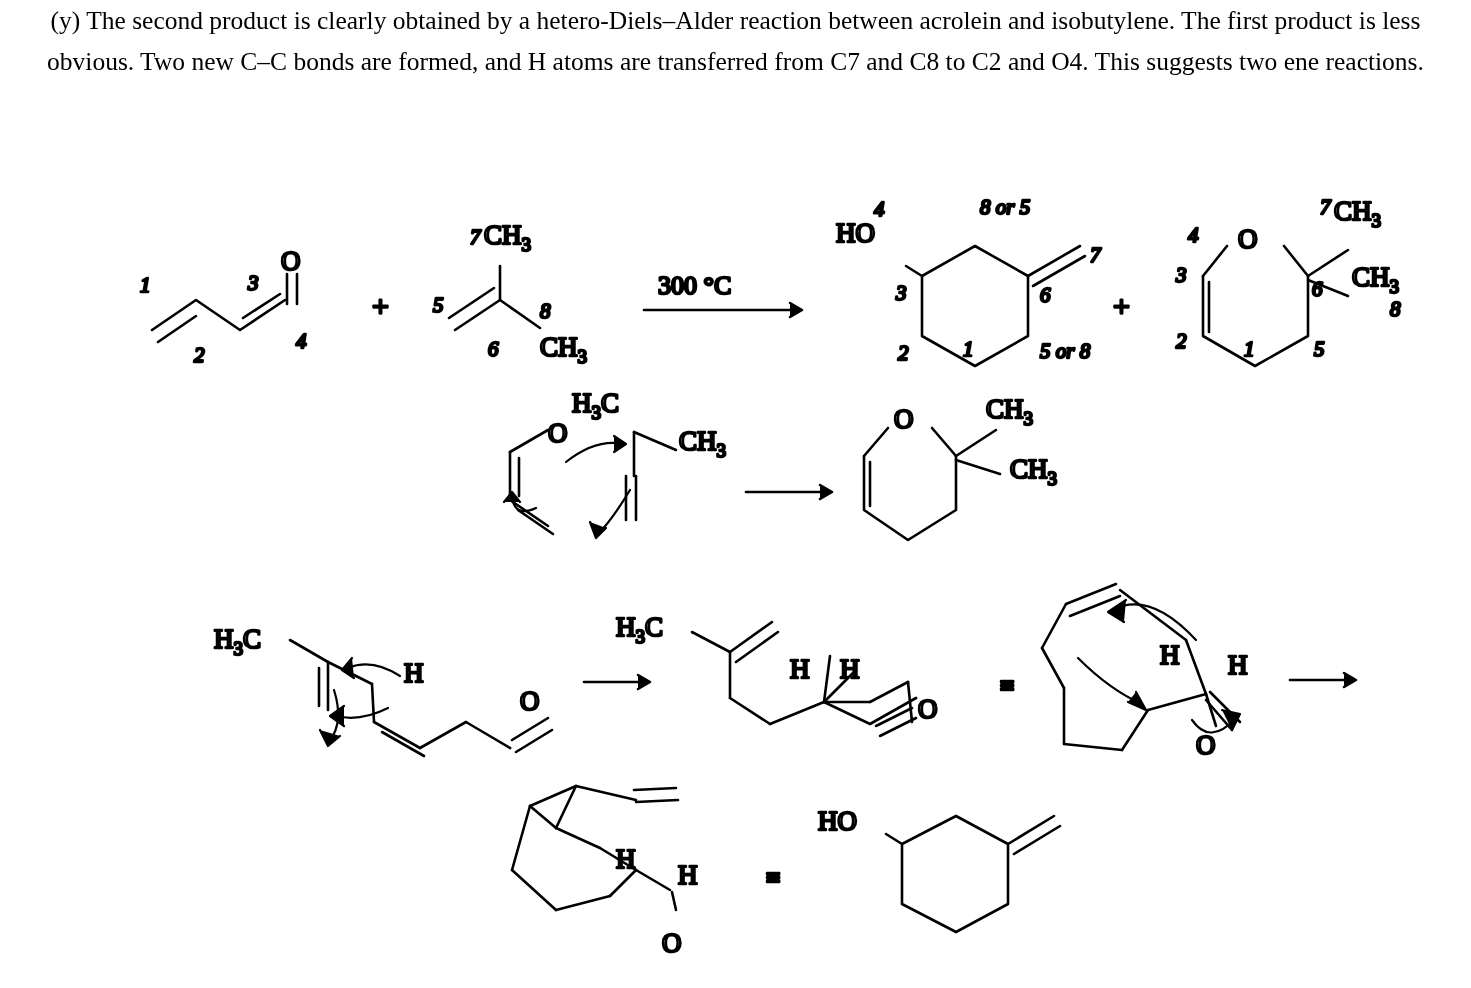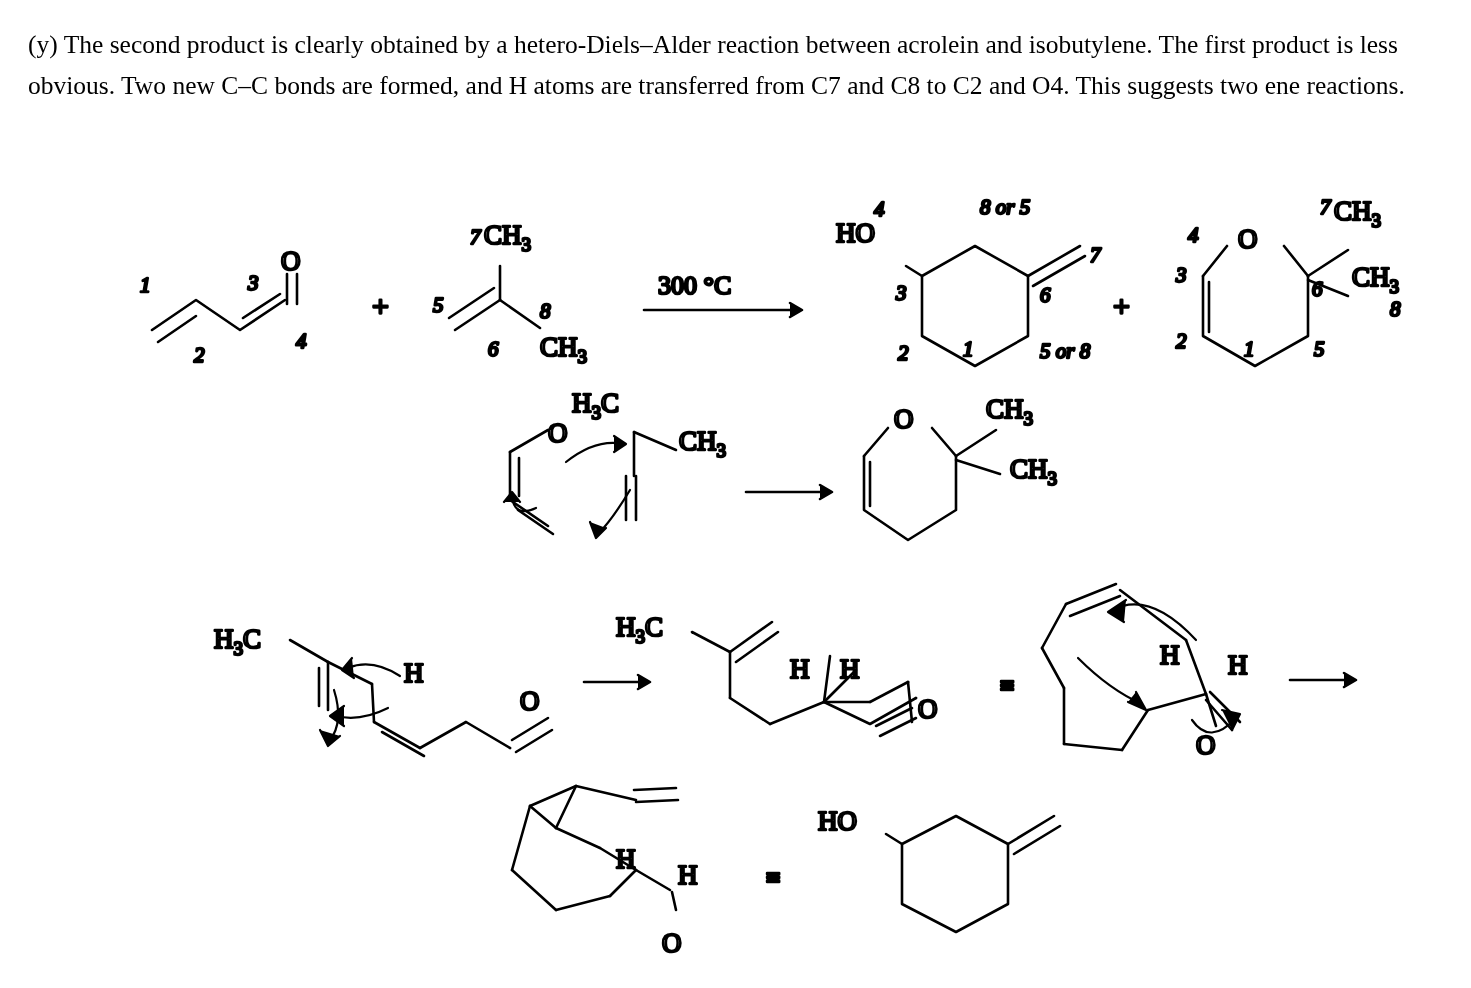--- a/index.html
+++ b/index.html
@@ -17,25 +17,25 @@
   }
   #page {
     position: absolute;
     left: 0; top: 0;
     width: 1471px;
     height: 988px;
   }
   .para {
     position: absolute;
     left: 28px;
-    top: 24px;
+    top: 0;
     width: 1415px;
     font-size: 25.5px;
     line-height: 41px;
-    text-align: left;
+    text-align: center;
     font-family: "Liberation Serif", serif;
   }
   .scheme {
     position: absolute;
     left: 0;
     top: 170px;
     width: 1471px;
     height: 818px;
   }
   svg { display: block; }

